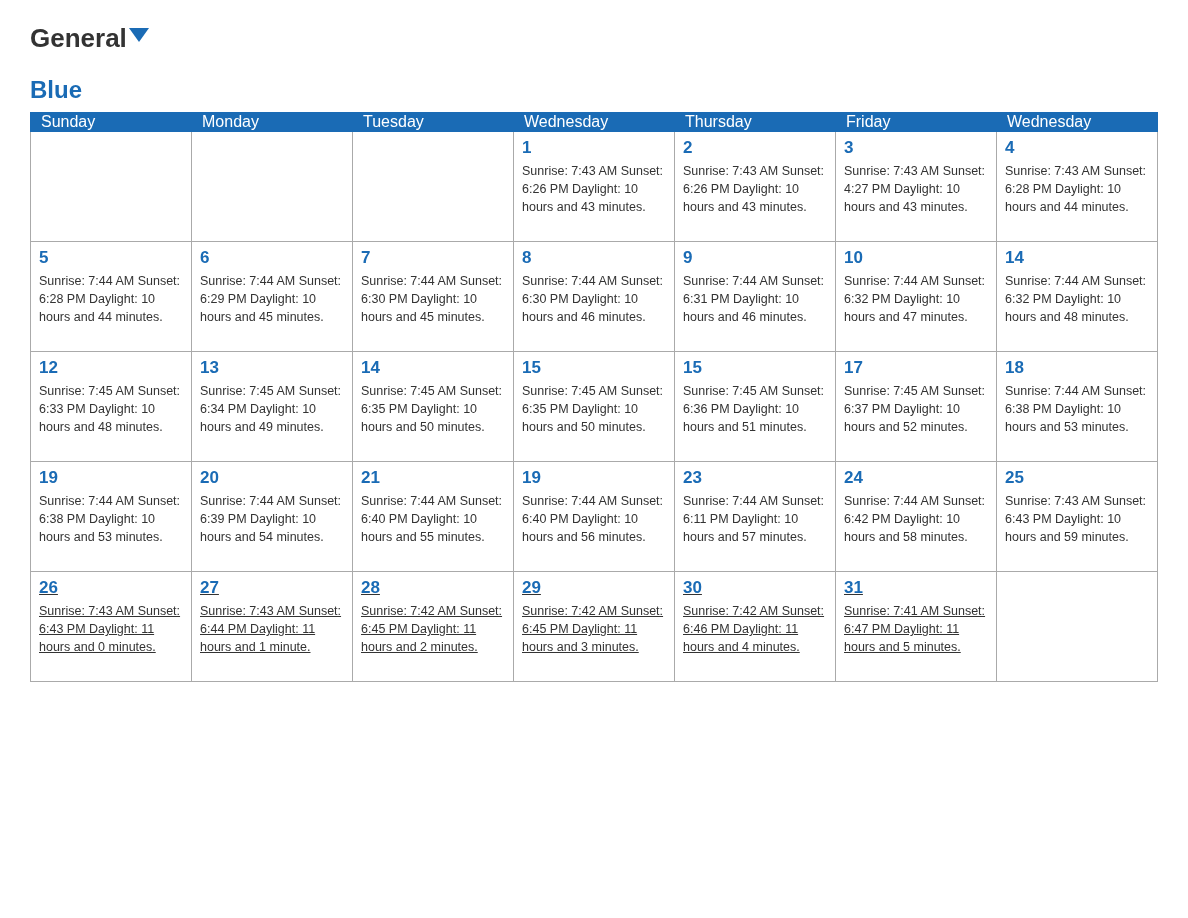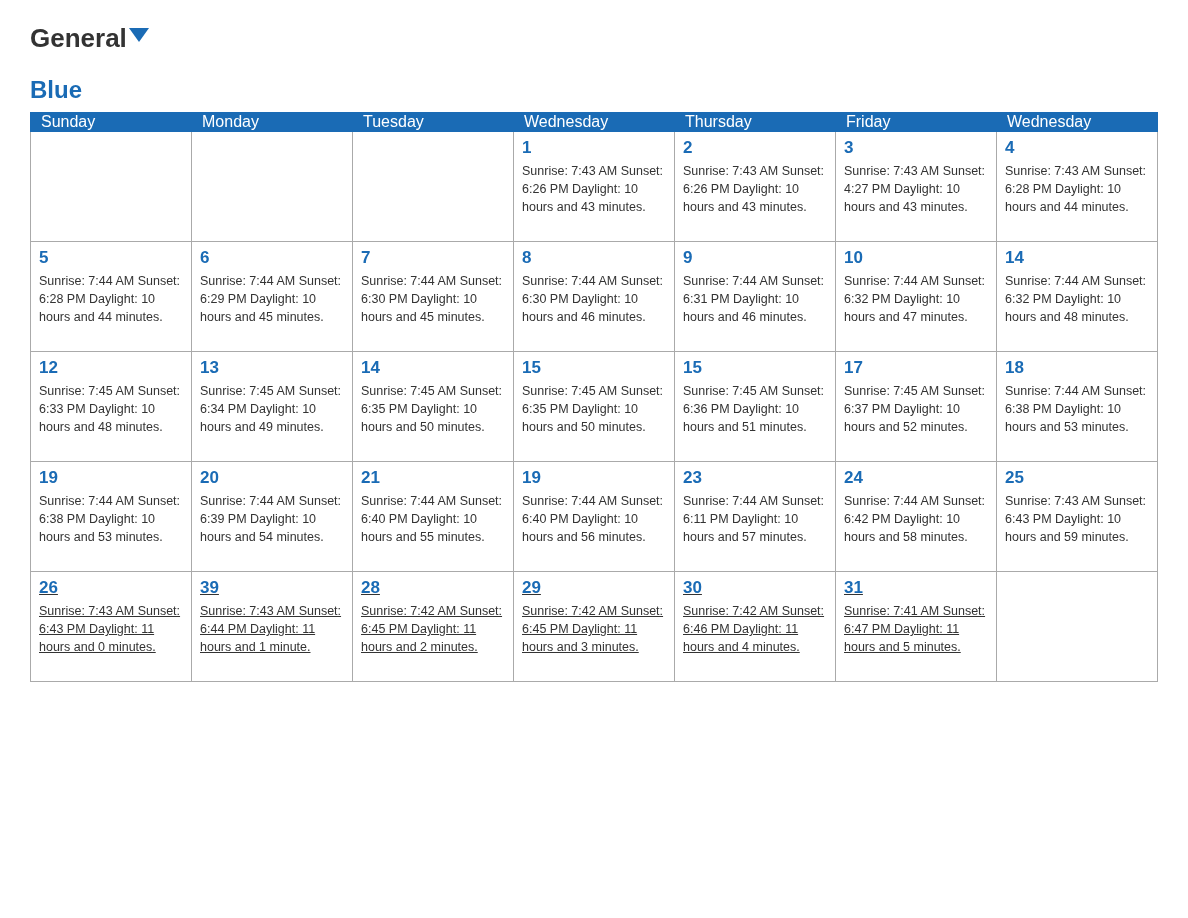--- a/index.html
+++ b/index.html
@@ -315,21 +315,21 @@
       </tr>
       <tr>
         <td>
           <span class="day-number">26</span>
           <div class="day-info">Sunrise: 7:43 AM
 Sunset: 6:43 PM
 Daylight: 11 hours
 and 0 minutes.</div>
         </td>
         <td>
-          <span class="day-number">39</span>
+          <span class="day-number">27</span>
           <div class="day-info">Sunrise: 7:43 AM
 Sunset: 6:44 PM
 Daylight: 11 hours
 and 1 minute.</div>
         </td>
         <td>
           <span class="day-number">28</span>
           <div class="day-info">Sunrise: 7:42 AM
 Sunset: 6:45 PM
 Daylight: 11 hours

